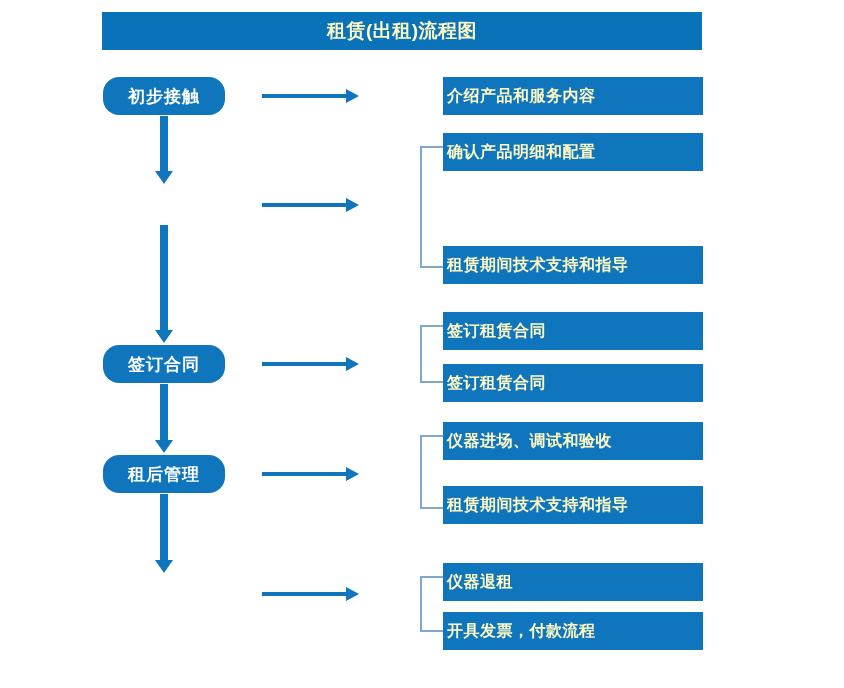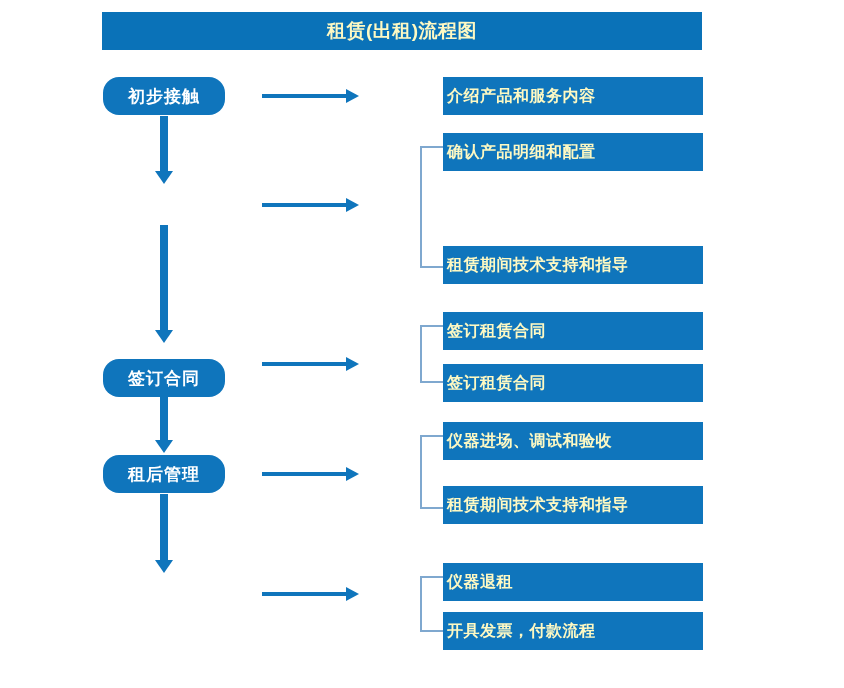--- a/index.html
+++ b/index.html
@@ -135,21 +135,21 @@
   }
 </style>
 </head>
 <body>
 
 <div id="canvas">
 
   <div class="title-banner">租赁(出租)流程图</div>
 
   <div class="stage-box" style="top:77px">初步接触</div>
-  <div class="stage-box" style="top:359px">签订合同</div>
+  <div class="stage-box" style="top:345px">签订合同</div>
   <div class="stage-box" style="top:455px">租后管理</div>
 
   <div class="v-arrow" style="top:116px;height:68px">
     <div class="shaft" style="height:55px"></div>
     <div class="head"></div>
   </div>
   <div class="v-arrow" style="top:225px;height:118px">
     <div class="shaft" style="height:105px"></div>
     <div class="head"></div>
   </div>

